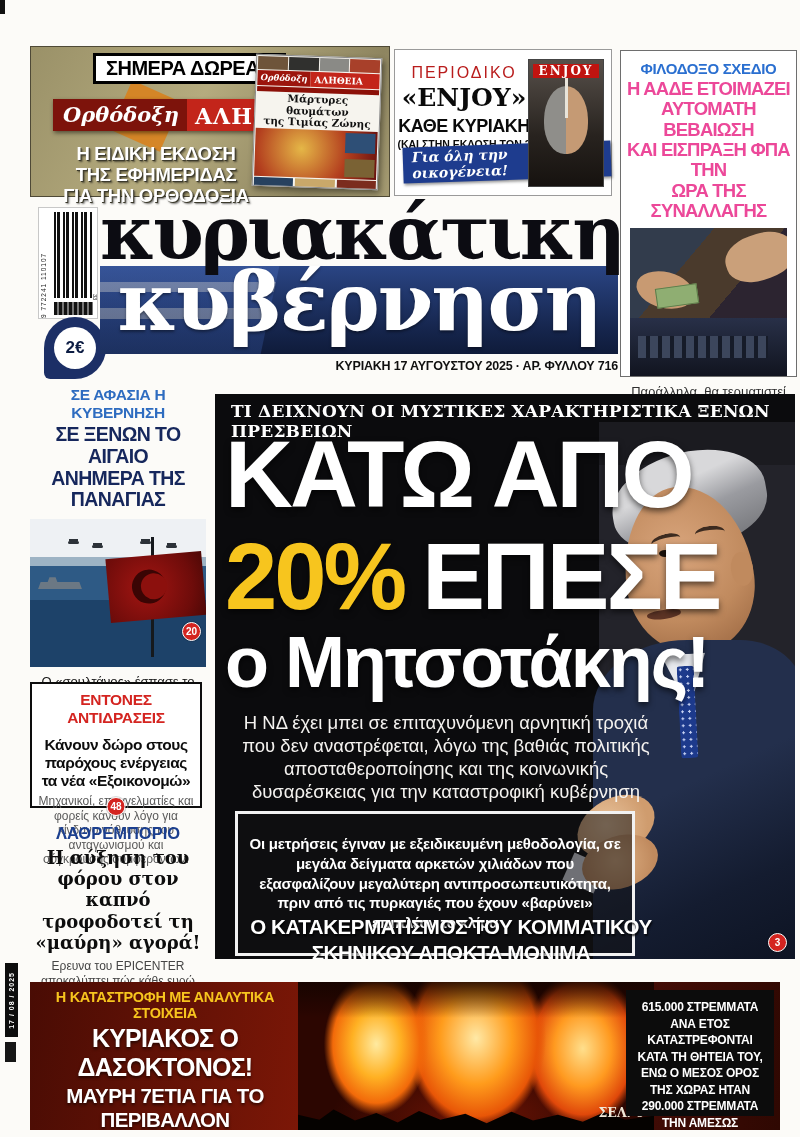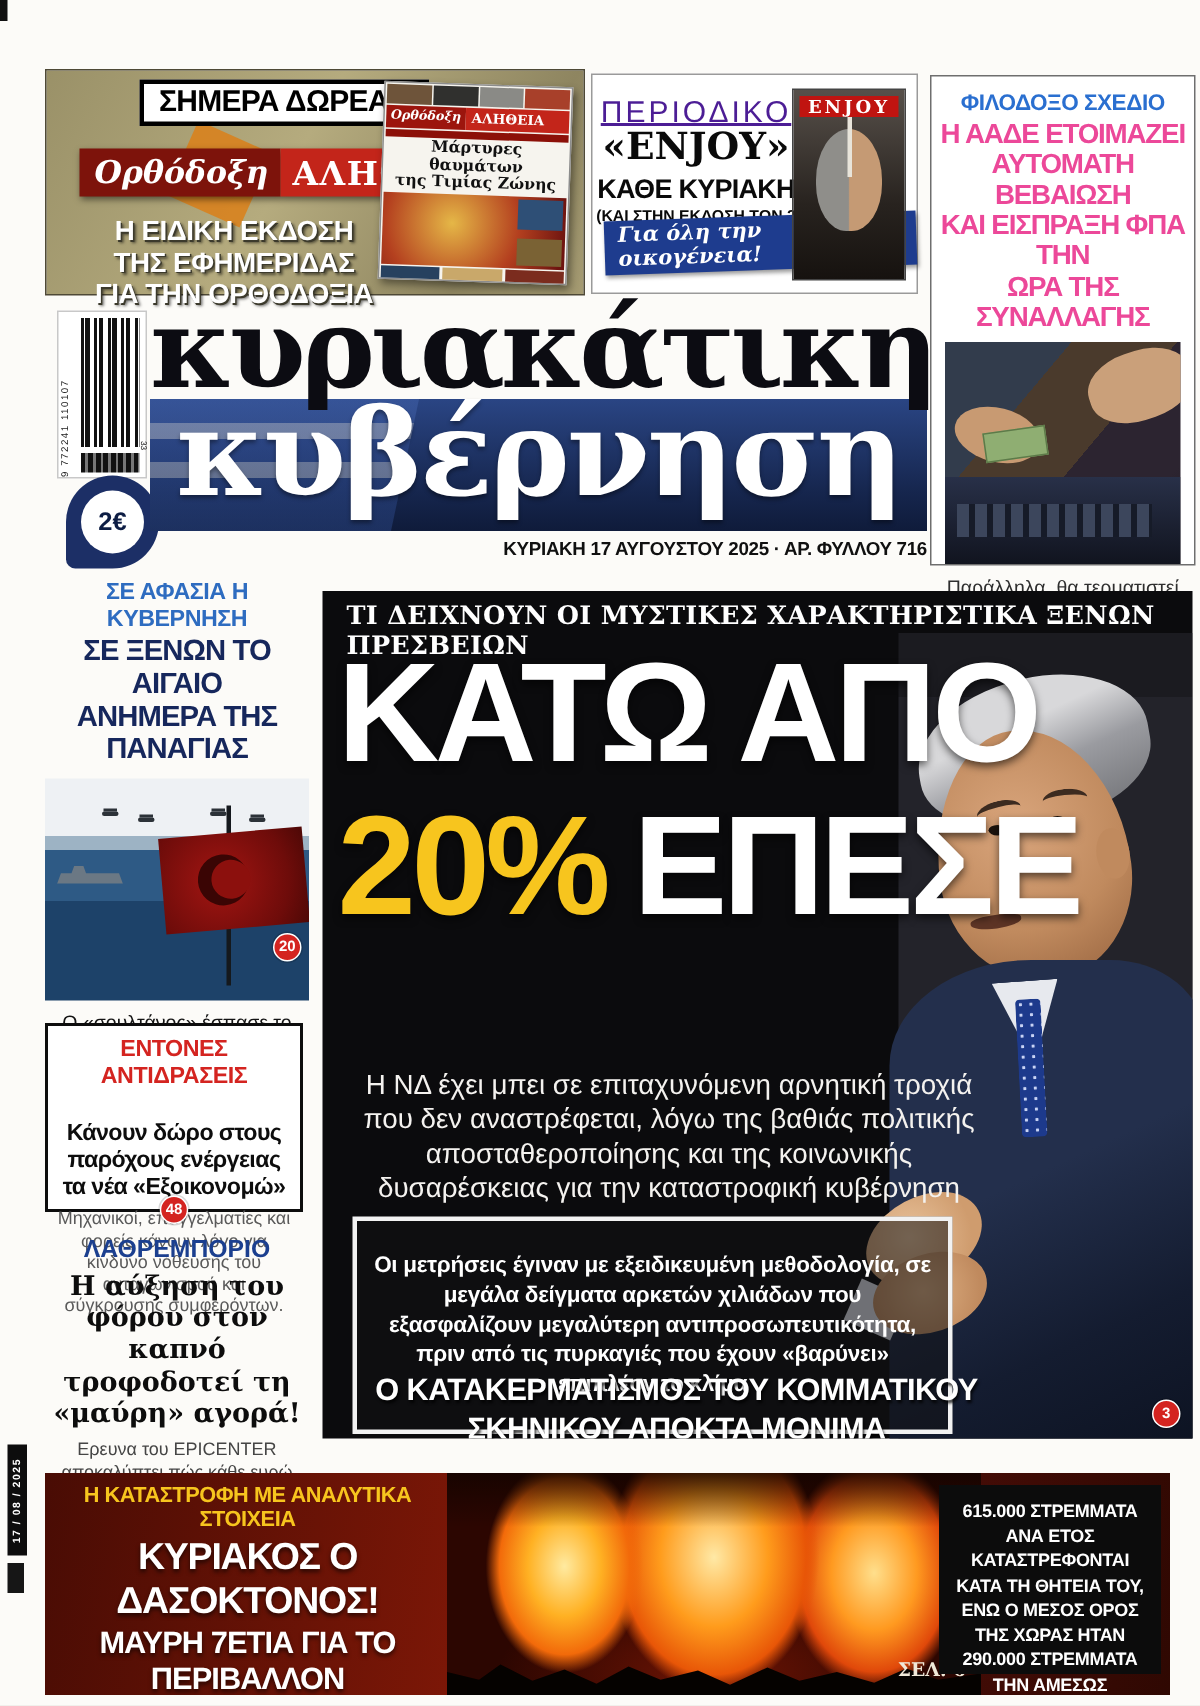--- a/index.html
+++ b/index.html
@@ -47,22 +47,22 @@
       line-height:1.1;color:#111;text-align:center;margin:1px 0;}
   .mc-body{position:relative;height:48px;margin:1px;
       background:radial-gradient(circle at 38% 40%,#e5b747,#b4401f 55%,#6e1410 95%);}
   .mc-body .b1{position:absolute;right:2px;top:2px;width:30px;height:20px;background:#2e4f76;}
   .mc-body .b2{position:absolute;right:2px;bottom:2px;width:30px;height:18px;background:#7a6234;}
   .mc-foot{display:flex;gap:2px;height:20px;margin:1px;}
   .mc-foot div{flex:1;}
 
   .promo-enjoy{position:absolute;left:394px;top:49px;width:216px;height:145px;background:#fff;
       border:1px solid #9a9a9a;}
-  .pe-kicker{position:absolute;left:0;top:14px;width:138px;text-align:center;font-size:20px;
-      color:#4c1d95;letter-spacing:2px;text-decoration:underline;}
+  .pe-kicker{position:absolute;left:0;top:14px;width:138px;text-align:center;font-size:16px;
+      color:#b91c1c;letter-spacing:2px;}
   .pe-title{position:absolute;left:0;top:33px;width:138px;text-align:center;
       font-family:"DejaVu Serif",serif;font-weight:bold;font-size:25px;color:#0a0a0a;}
   .pe-sched{position:absolute;left:0;top:66px;width:138px;text-align:center;font-weight:bold;
       font-size:18px;color:#0a0a0a;letter-spacing:-0.5px;}
   .pe-note{position:absolute;left:0;top:88px;width:138px;text-align:center;font-weight:bold;
       font-size:10.5px;color:#0a0a0a;}
   .pe-banner{position:absolute;left:8px;bottom:15px;background:#1e3c8e;color:#fff;
       font-family:"DejaVu Serif",serif;font-style:italic;font-weight:bold;font-size:14px;
       padding:2px 9px;transform:rotate(-2deg);box-shadow:1px 2px 3px rgba(0,0,0,.4);}
   .enjoy-cover{position:absolute;right:7px;top:9px;width:74px;height:126px;
@@ -146,21 +146,21 @@
       border-radius:50%;background:#3a0504;}
   .tflag::after{content:"";position:absolute;left:33px;top:18px;width:26px;height:26px;
       border-radius:50%;background:#8c100d;}
   .ra-caption{margin-top:7px;text-align:center;color:#131313;font-size:13px;line-height:1.22;
       font-weight:500;}
   .energy-box{position:absolute;left:0;top:296px;width:172px;height:126px;background:#fff;
       border:2px solid #0d0d0d;padding:7px 4px 0 4px;box-sizing:border-box;}
   .en-kicker{text-align:center;color:#d42420;font-weight:bold;font-size:15.5px;
       letter-spacing:-0.3px;}
   .en-headline{text-align:center;color:#0d0d0d;font-weight:bold;font-size:15.5px;
-      line-height:1.15;letter-spacing:-0.4px;margin-top:20px;}
+      line-height:1.15;letter-spacing:-0.4px;margin-top:9px;}
   .en-text{text-align:center;color:#5a5a5a;font-size:12px;line-height:1.2;margin-top:5px;}
   .pbadge{width:17px;height:17px;background:#d42420;border-radius:50%;color:#fff;
       font-size:10px;font-weight:bold;display:flex;align-items:center;justify-content:center;
       border:1.5px solid #fff;box-shadow:0 0 0 1px rgba(0,0,0,.15);}
   .en-badge{position:absolute;left:50%;bottom:-10px;transform:translateX(-50%);}
   .smuggle{position:absolute;left:0;top:438px;width:176px;}
   .sm-kicker{text-align:center;color:#1b3f8f;font-weight:bold;font-size:16.5px;}
   .sm-headline{text-align:center;color:#0d0d0d;font-family:"DejaVu Serif",serif;
       font-weight:bold;font-size:18px;line-height:1.18;margin-top:4px;}
   .sm-text{text-align:center;color:#454545;font-size:12px;line-height:1.25;margin-top:6px;}
@@ -387,20 +387,21 @@
       <div class="pt-tie"></div>
     </div>
     <div class="hands">
       <div class="cuff"></div>
       <div class="hand1"></div>
       <div class="hand2"></div>
     </div>
     <div class="ms-kicker">ΤΙ ΔΕΙΧΝΟΥΝ ΟΙ ΜΥΣΤΙΚΕΣ ΧΑΡΑΚΤΗΡΙΣΤΙΚΑ ΞΕΝΩΝ ΠΡΕΣΒΕΙΩΝ</div>
     <div class="ms-line ms-l1">ΚΑΤΩ ΑΠΟ</div>
     <div class="ms-line ms-l2"><span class="hl">20%</span><span>ΕΠΕΣΕ</span></div>
+    <div class="ms-line ms-l3">ο Μητσοτάκης!</div>
     <div class="ms-deck">Η ΝΔ έχει μπει σε επιταχυνόμενη αρνητική τροχιά που δεν αναστρέφεται, λόγω της βαθιάς πολιτικής αποσταθεροποίησης και της κοινωνικής δυσαρέσκειας για την καταστροφική κυβέρνηση</div>
     <div class="ms-note">Οι μετρήσεις έγιναν με εξειδικευμένη μεθοδολογία, σε μεγάλα δείγματα αρκετών χιλιάδων που εξασφαλίζουν μεγαλύτερη αντιπροσωπευτικότητα, πριν από τις πυρκαγιές που έχουν «βαρύνει» επιπλέον το κλίμα</div>
     <div class="ms-footer">Ο ΚΑΤΑΚΕΡΜΑΤΙΣΜΟΣ ΤΟΥ ΚΟΜΜΑΤΙΚΟΥ ΣΚΗΝΙΚΟΥ ΑΠΟΚΤΑ ΜΟΝΙΜΑ ΧΑΡΑΚΤΗΡΙΣΤΙΚΑ, ΘΥΜΙΖΟΝΤΑΣ ΤΟ ΣΚΗΝΙΚΟ ΤΟΥ 2012</div>
     <div class="pbadge ms-badge">3</div>
   </div>
 
   <div class="strip">
     <div class="st-left">
       <div class="st-kicker">Η ΚΑΤΑΣΤΡΟΦΗ ΜΕ ΑΝΑΛΥΤΙΚΑ ΣΤΟΙΧΕΙΑ</div>
       <div class="st-h1">ΚΥΡΙΑΚΟΣ Ο ΔΑΣΟΚΤΟΝΟΣ!</div>

